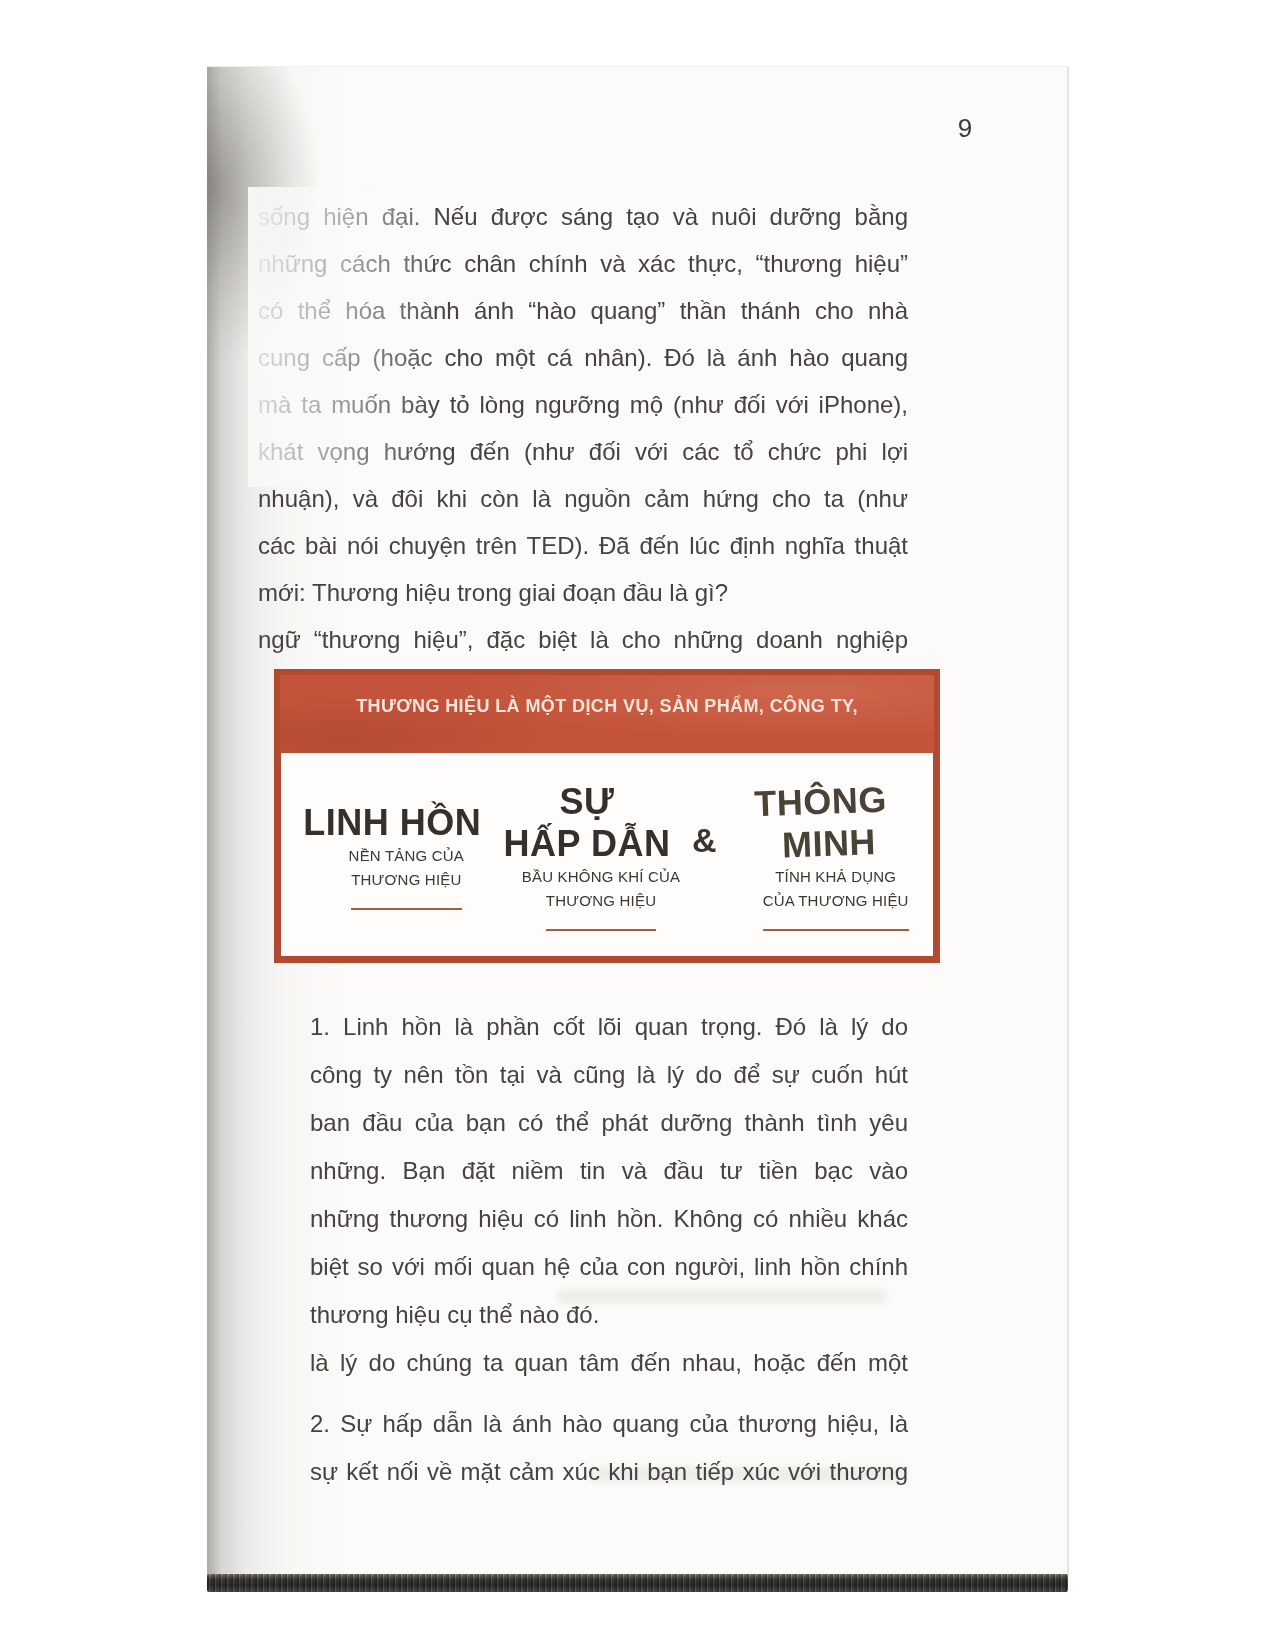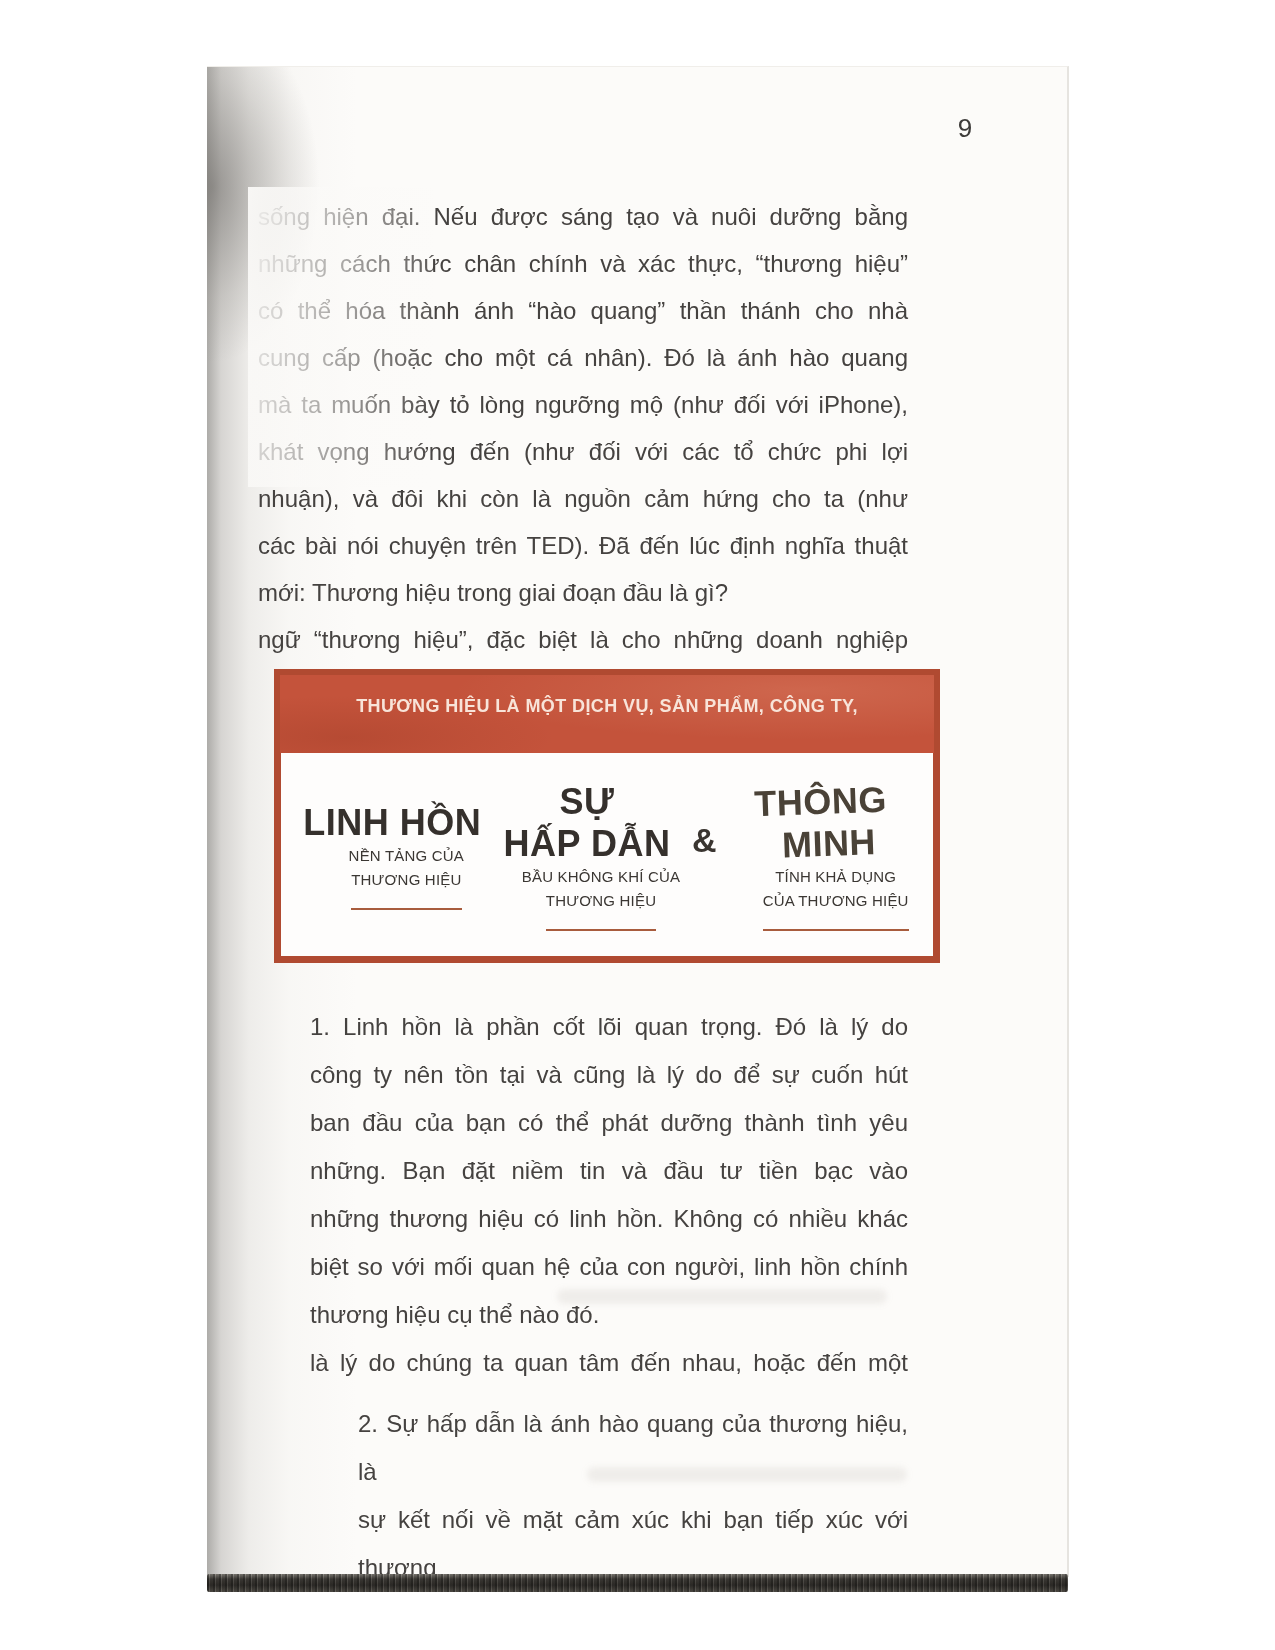--- a/index.html
+++ b/index.html
@@ -32,21 +32,21 @@
   .intro{position:absolute;left:51px;top:126px;width:650px;color:var(--body-text,#454240);}
   .jline{font-size:24px;line-height:47px;white-space:normal;
          text-align:justify;text-align-last:justify;}
   .jline.last{text-align-last:left;}
   .intro-fade{position:absolute;left:-10px;top:-6px;width:185px;height:300px;pointer-events:none;
          background:linear-gradient(97deg, rgba(251,250,248,.95) 0%,
                     rgba(251,250,248,.55) 48%, rgba(251,250,248,0) 100%);}
 
   .sections{position:absolute;left:103px;top:936px;width:598px;color:var(--body-text,#454240);}
   .section .jline{line-height:48px;}
-  .section.s2{margin-top:13px;margin-left:48px;}
+  .section.s2{margin-top:13px;}
   .lead{font-weight:400;}
 
   
   .brand-box{position:absolute;left:67px;top:602px;width:666px;height:294px;
          box-sizing:border-box;border:7px solid var(--border,#b04a31);background:#fefdfc;}
   .box-band{height:60px;margin:-1px;padding-top:18px;
          background:
            radial-gradient(500px 70px at 80% 20%, rgba(255,190,160,.18), rgba(0,0,0,0) 70%),
            radial-gradient(300px 60px at 10% 80%, rgba(120,35,15,.18), rgba(0,0,0,0) 70%),
            var(--band,#c4533b);}

